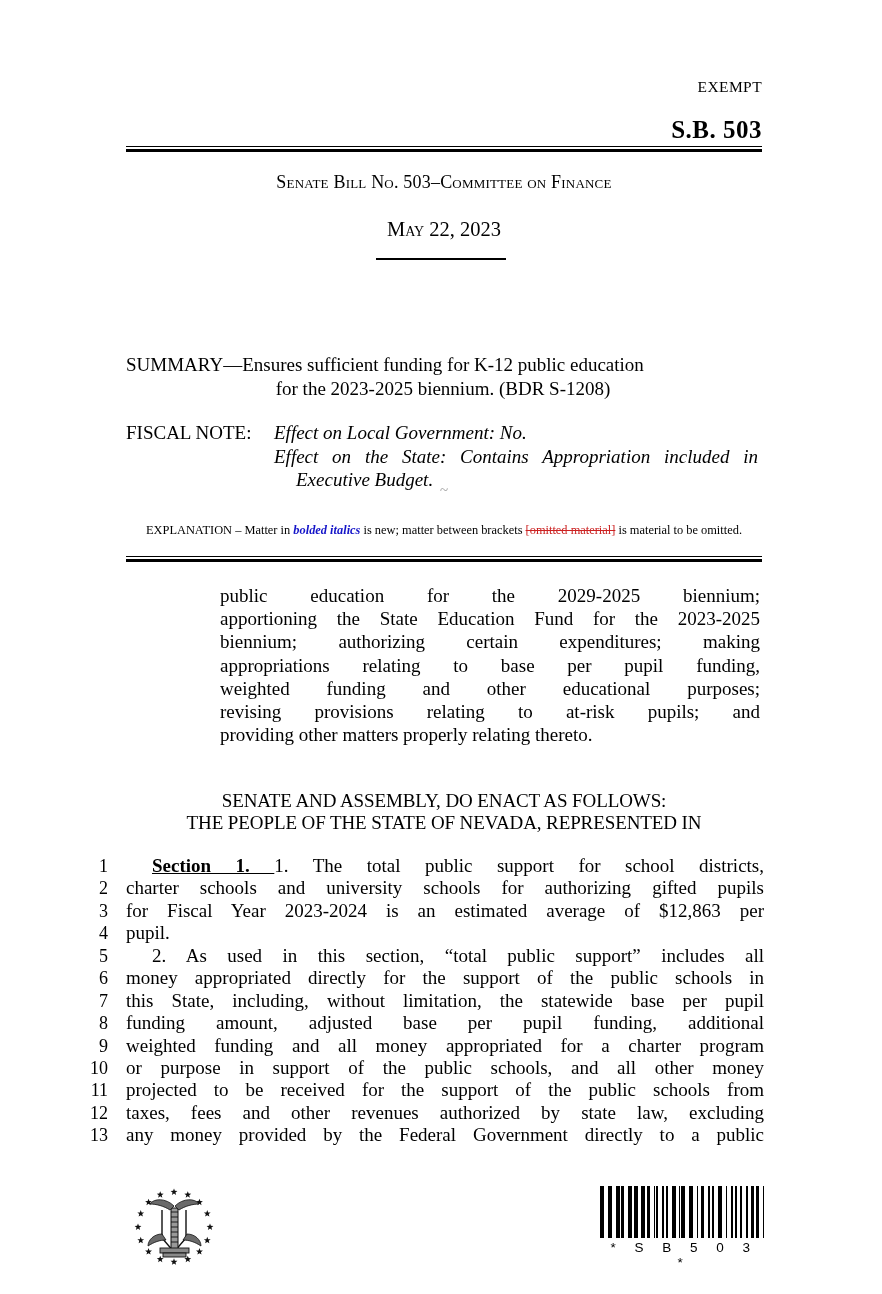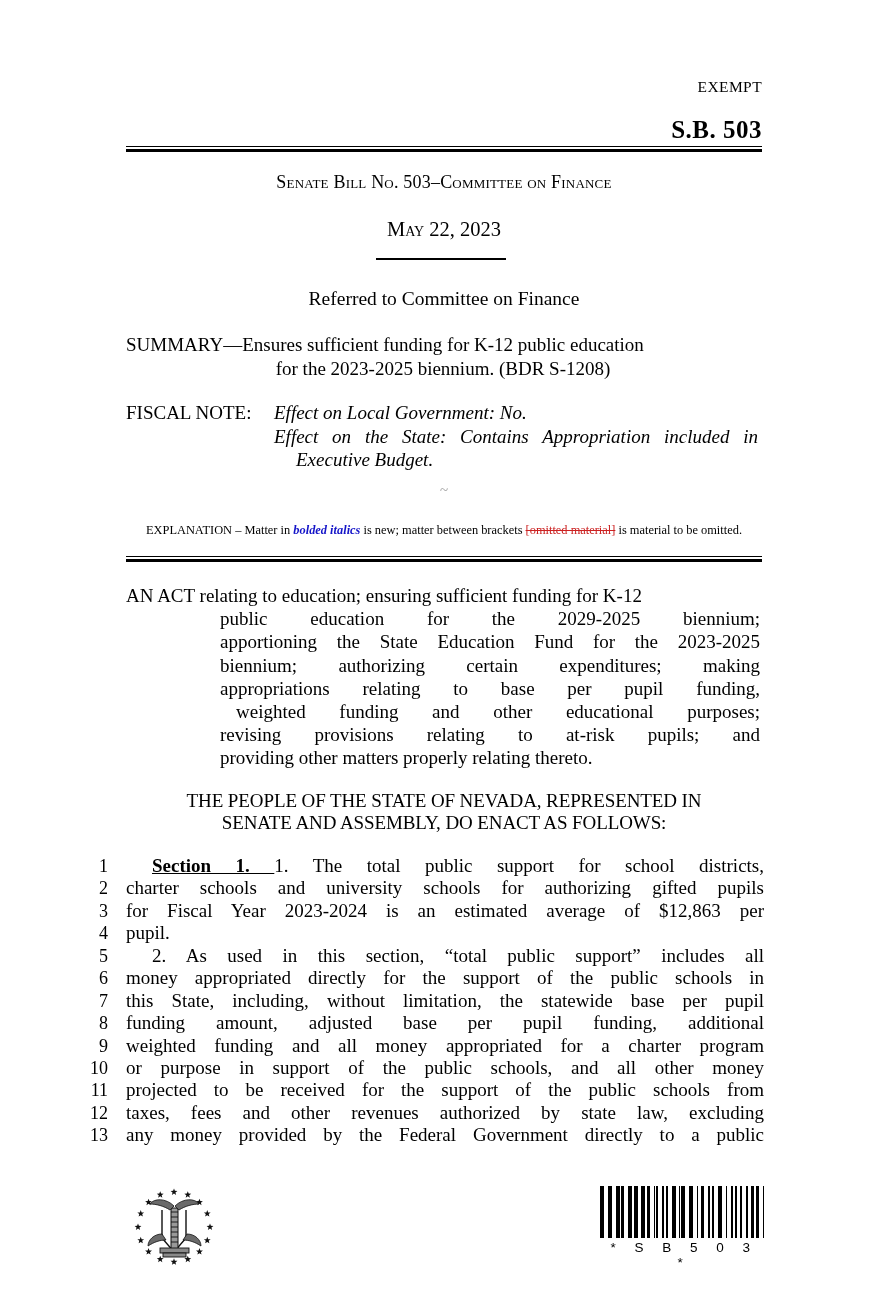--- a/index.html
+++ b/index.html
@@ -92,20 +92,21 @@
     top: 288px;
     font-size: 19.5px;
   }
 
   
   .hang {
     position: absolute;
     font-size: 19px;
     line-height: 23.5px;
     text-align: justify;
+    margin-top: 20px;
   }
   .summary {
     top: 333px;
     left: 126px;
     width: 634px;
   }
   .summary .l1 { display: block; }
   .summary .l2 {
     display: block;
     text-align: center;
@@ -291,21 +292,20 @@
 <div class="page">
 
   <div class="exempt">EXEMPT</div>
   <div class="billno">S.B. 503</div>
 
   <div class="rule-double rule-top"></div>
 
   <div class="center-block smallcaps-title">Senate Bill No. 503–Committee on Finance</div>
   <div class="center-block smallcaps-date">May 22, 2023</div>
   <div class="shortline"></div>
-  <div class="center-block referred">Referred to Committee on Finance</div>
 
   <div class="hang summary">
     <span class="l1">SUMMARY—Ensures sufficient funding for K-12 public education</span>
     <span class="l2">for the 2023-2025 biennium.  (BDR S-1208)</span>
   </div>
 
   <div class="hang fiscal">
     <span class="fiscal-row">
       <span class="fiscal-lead">FISCAL NOTE:</span><span class="fiscal-body"><span>Effect on Local Government: No.</span><span class="j">Effect on the State: Contains Appropriation included in</span><span class="fiscal-ind">Executive Budget.</span></span>
     </span>
@@ -313,50 +313,46 @@
 
   <div class="tilde">~</div>
 
   <div class="explanation">
     <span>EXPLANATION – Matter in </span><span class="exp-new">bolded italics</span><span> is new; matter between brackets </span><span class="exp-omit">[omitted material]</span><span> is material to be omitted.</span>
   </div>
 
   <div class="rule-double rule-mid"></div>
 
   <div class="anact">
-    <div class="anact-text anact-first">
-      <span class="anact-lead" style="float:none;">AN ACT</span>
-      <span>relating to education; ensuring sufficient funding for K-12</span>
-    </div>
     <div class="anact-text">
         <span style="display:block;text-align:justify;text-align-last:justify;">public education for the 2029-2025 biennium;</span>
       </div>
     <div class="anact-text">
         <span style="display:block;text-align:justify;text-align-last:justify;">apportioning the State Education Fund for the 2023-2025</span>
       </div>
     <div class="anact-text">
         <span style="display:block;text-align:justify;text-align-last:justify;">biennium; authorizing certain expenditures; making</span>
       </div>
     <div class="anact-text">
         <span style="display:block;text-align:justify;text-align-last:justify;">appropriations relating to base per pupil funding,</span>
       </div>
     <div class="anact-text">
-        <span style="display:block;text-align:justify;text-align-last:justify;margin-left:16px;">weighted funding and other educational purposes;</span>
+        <span style="display:block;text-align:justify;text-align-last:justify;">weighted funding and other educational purposes;</span>
       </div>
     <div class="anact-text">
         <span style="display:block;text-align:justify;text-align-last:justify;">revising provisions relating to at-risk pupils; and</span>
       </div>
     <div class="anact-text">
         <span style="display:block;text-align:left;">providing other matters properly relating thereto.</span>
       </div>
   </div>
 
   <div class="enact">
+    <div>SENATE AND ASSEMBLY, DO ENACT AS FOLLOWS:</div>
     <div>THE PEOPLE OF THE STATE OF NEVADA, REPRESENTED IN</div>
-    <div>SENATE AND ASSEMBLY, DO ENACT AS FOLLOWS:</div>
   </div>
 
   <div class="body-wrap">
       <div class="bodyline">
         <div class="lineno">1</div>
         <div class="linetext justify"><span class="ind"></span><span class="bold">Section 1.  </span>1.   The total public support for school districts,</div>
       </div>
       <div class="bodyline">
         <div class="lineno">2</div>
         <div class="linetext justify">charter schools and university schools for authorizing gifted pupils</div>

